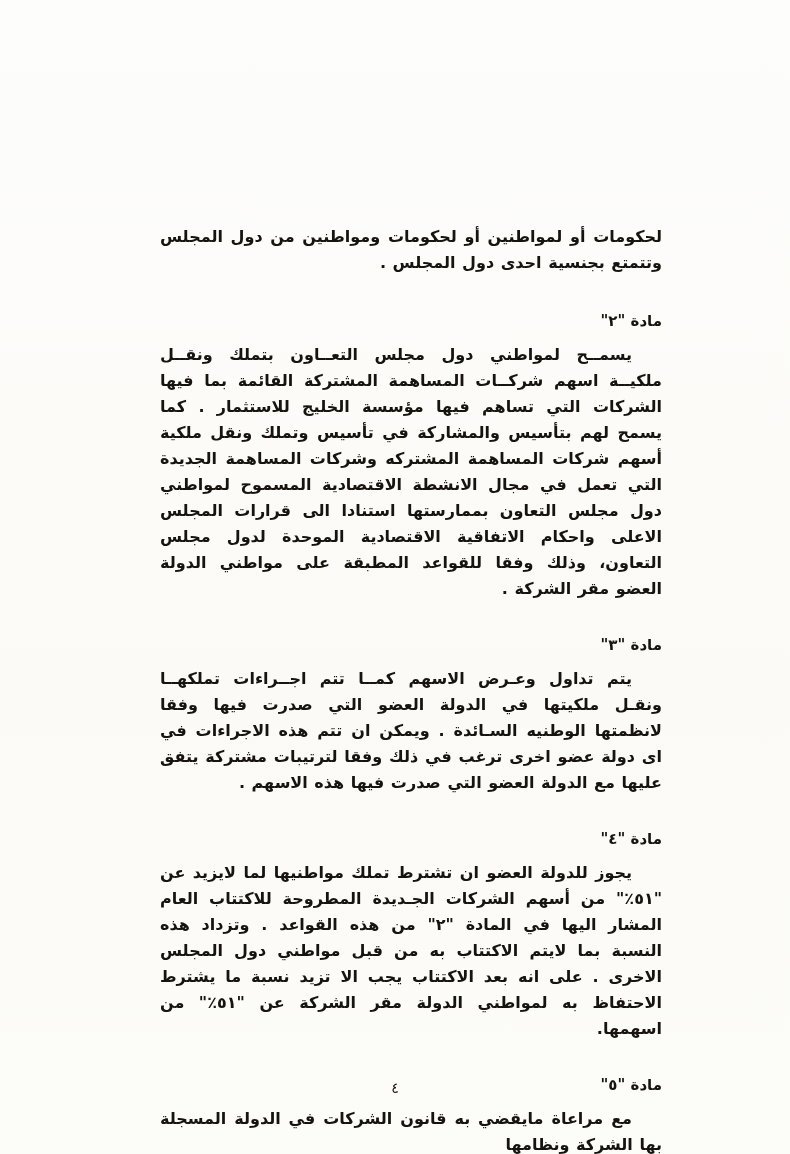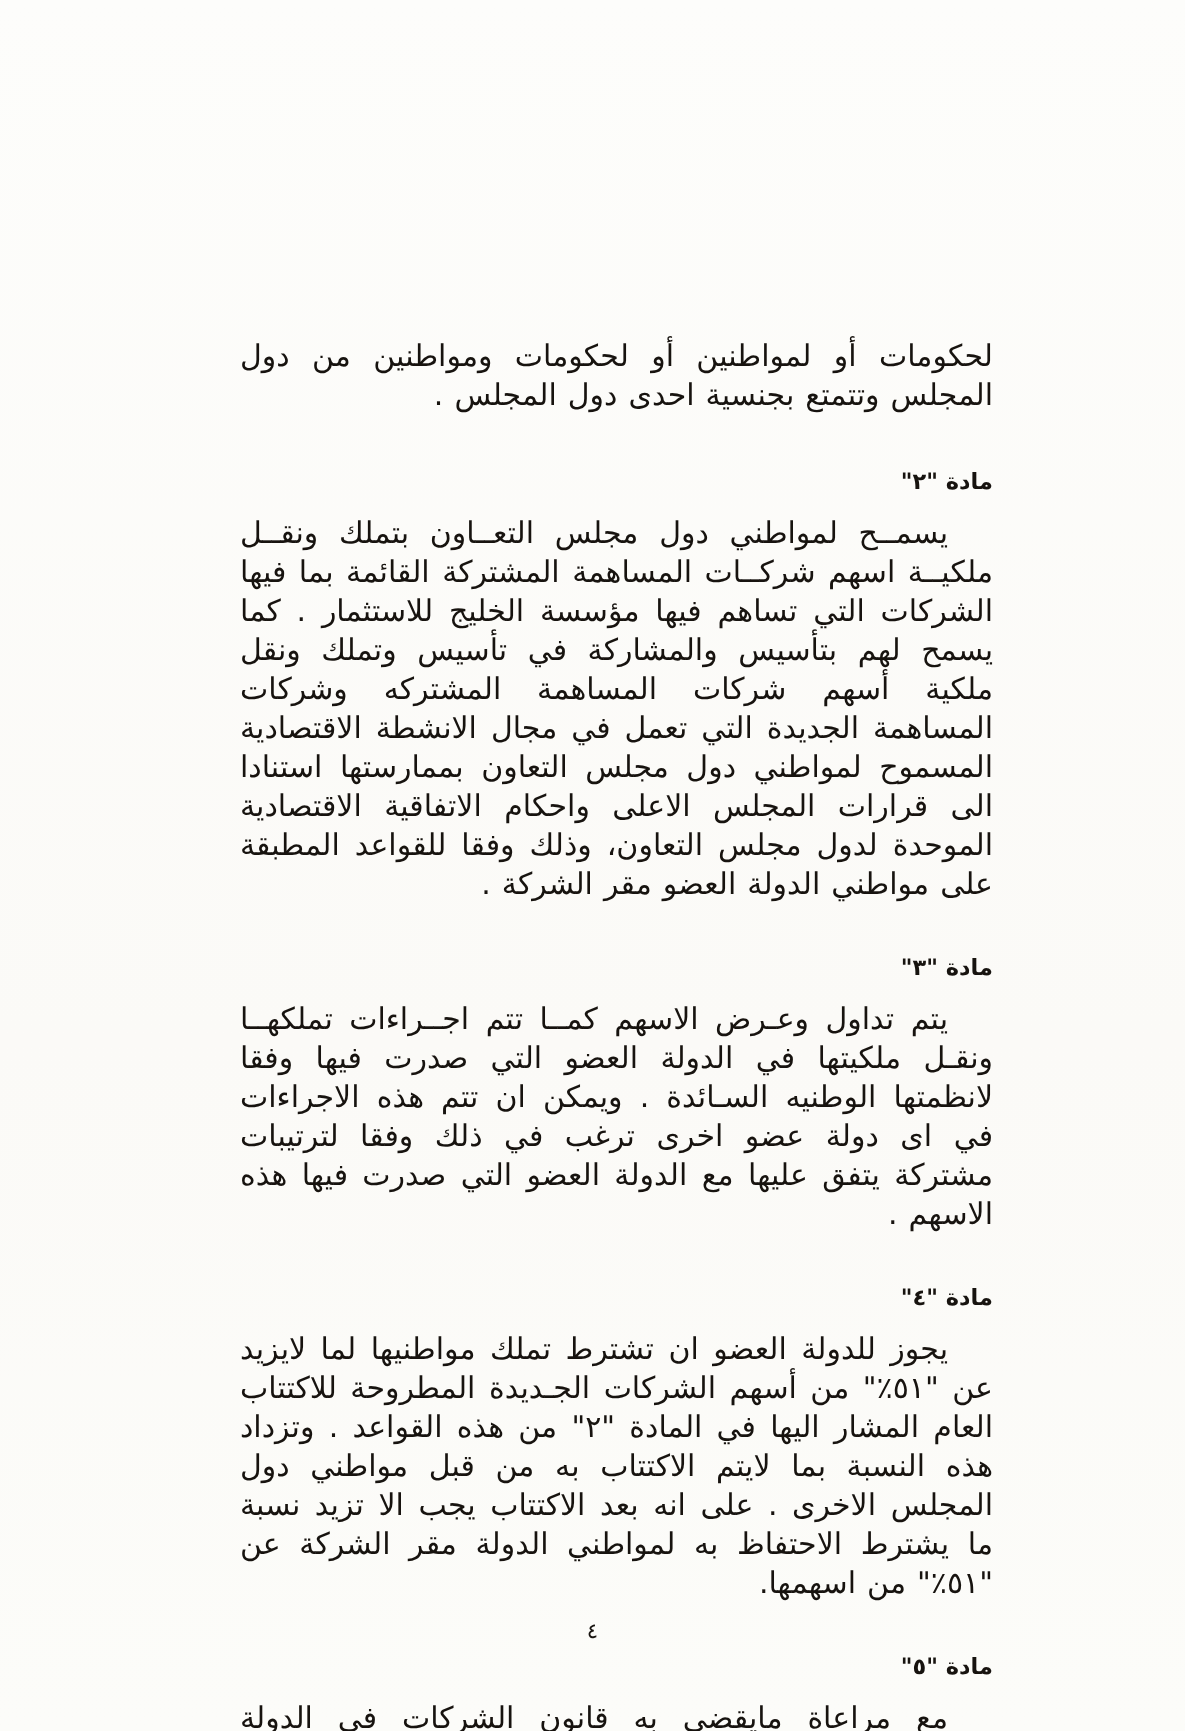--- a/index.html
+++ b/index.html
@@ -22,28 +22,29 @@
   }
   .content {
     position: absolute;
     top: 224px;
     right: 128px;
     width: 502px;
     direction: rtl;
     text-align: justify;
   }
   p.body-text {
-    font-size: 20px;
+    font-size: 16px;
     line-height: 26px;
     margin: 0;
     text-align: justify;
     text-justify: inter-word;
     letter-spacing: 0.1px;
     word-spacing: 1px;
     color: #17130f;
+    font-weight: bold;
   }
   p.indent {
     text-indent: 30px;
   }
   .article-heading {
     font-size: 15px;
     font-weight: bold;
     margin: 0;
     padding: 0;
     text-align: right;

